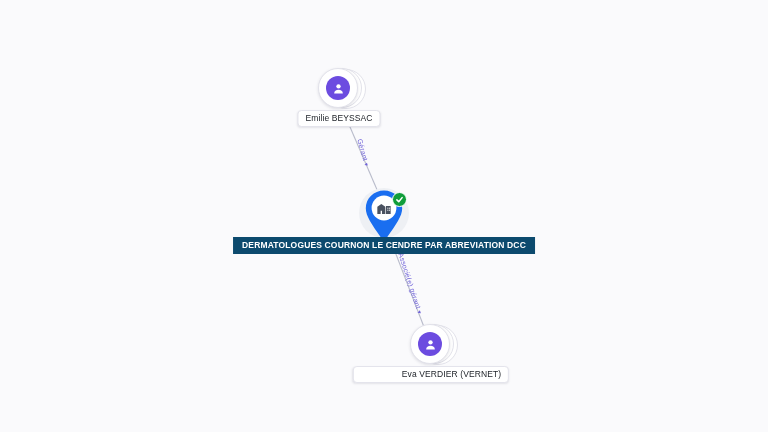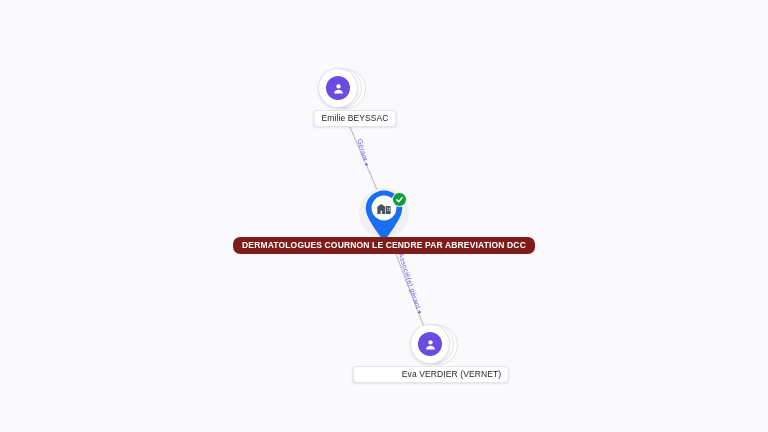--- a/index.html
+++ b/index.html
@@ -133,22 +133,22 @@
     background: #0f9d3a;
     border: 1.5px solid #ffffff;
     display: flex;
     align-items: center;
     justify-content: center;
     box-sizing: border-box;
   }
   #company-label {
     position: absolute;
     transform: translateX(-50%);
-    background: #7f1d1d;
-    border-radius: 7px;
+    background: #0c4a6e;
+    border-radius: 0;
     padding: 3px 9px 4px 9px;
     font-size: 8.5px;
     font-weight: bold;
     color: #ffffff;
     white-space: nowrap;
     letter-spacing: .15px;
   }
 </style>
 </head>
 <body>
@@ -175,21 +175,21 @@
       <div class="stack-card c3"></div>
       <div class="stack-card c2"></div>
       <div class="stack-card c1"></div>
       <div class="avatar-circle">
         <svg width="13" height="13" viewBox="0 0 24 24" fill="#ffffff">
           <circle cx="12" cy="8" r="4"></circle>
           <path d="M4 21c0-4.2 3.6-6.5 8-6.5s8 2.3 8 6.5z"></path>
         </svg>
       </div>
     </div>
-    <div class="node-label" style="left:0px; top:21px;margin-left:16px;">Emilie BEYSSAC</div>
+    <div class="node-label" style="left:0px; top:21px;">Emilie BEYSSAC</div>
   </div>
 
   <div id="company-node" style="left:384px; top:213px;">
     <div class="company-halo"></div>
     <div class="company-pin">
       <svg width="42" height="52" viewBox="0 0 42 52">
         <path d="M21 1.5C10.8 1.5 2.8 9.4 2.8 19.3c0 8.1 6.2 16.2 14.8 28.8 1.6 2.3 5.1 2.3 6.7 0C32.9 35.5 39.2 27.4 39.2 19.3 39.2 9.4 31.2 1.5 21 1.5z" fill="#1a6ef0"></path>
         <circle cx="21" cy="19" r="12.4" fill="#ffffff"></circle>
       </svg>
     </div>

